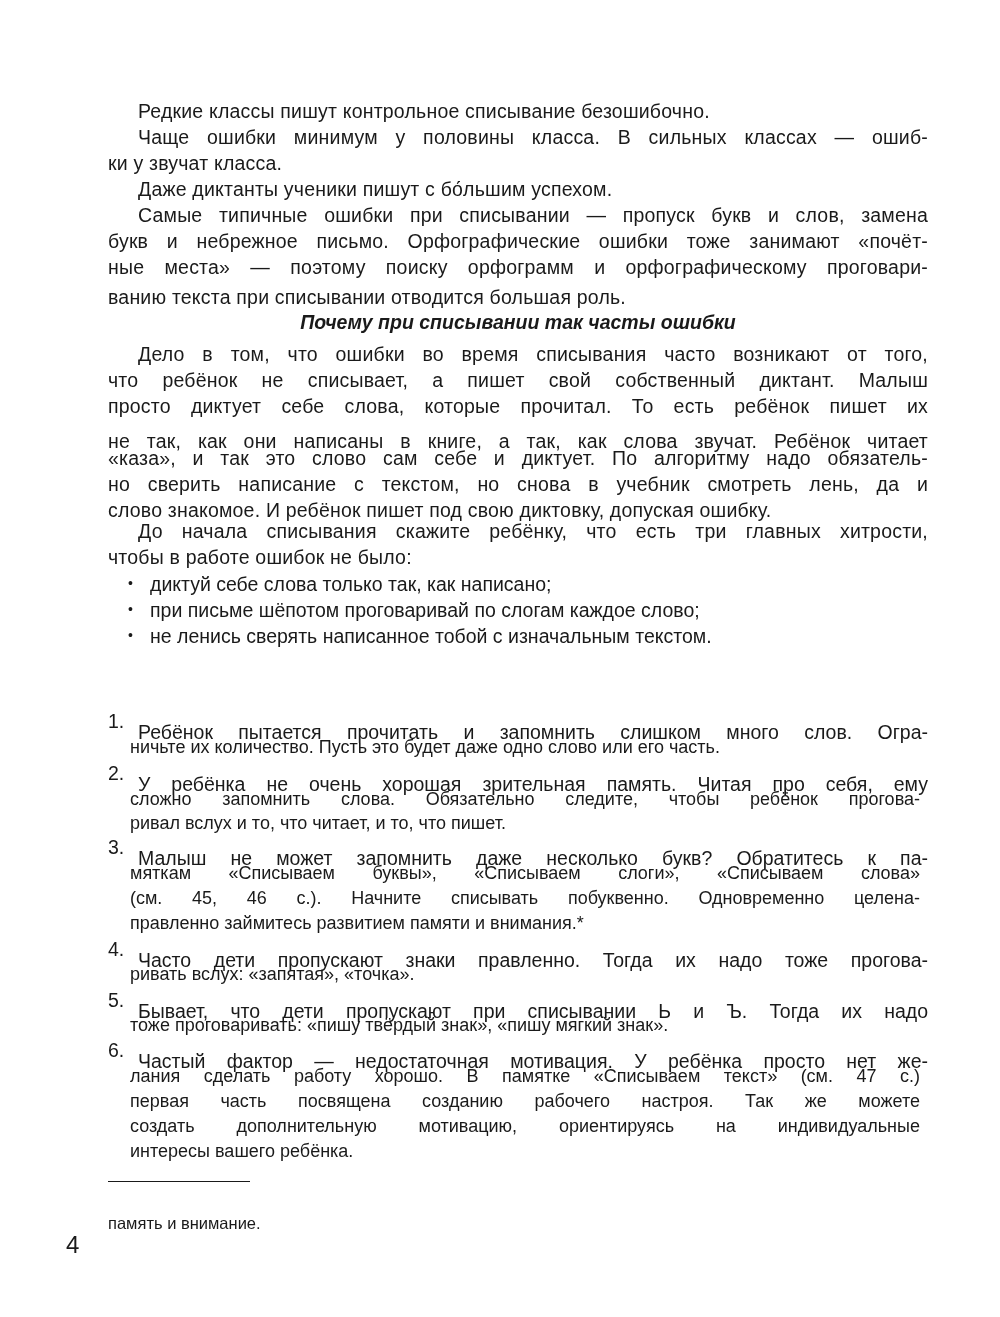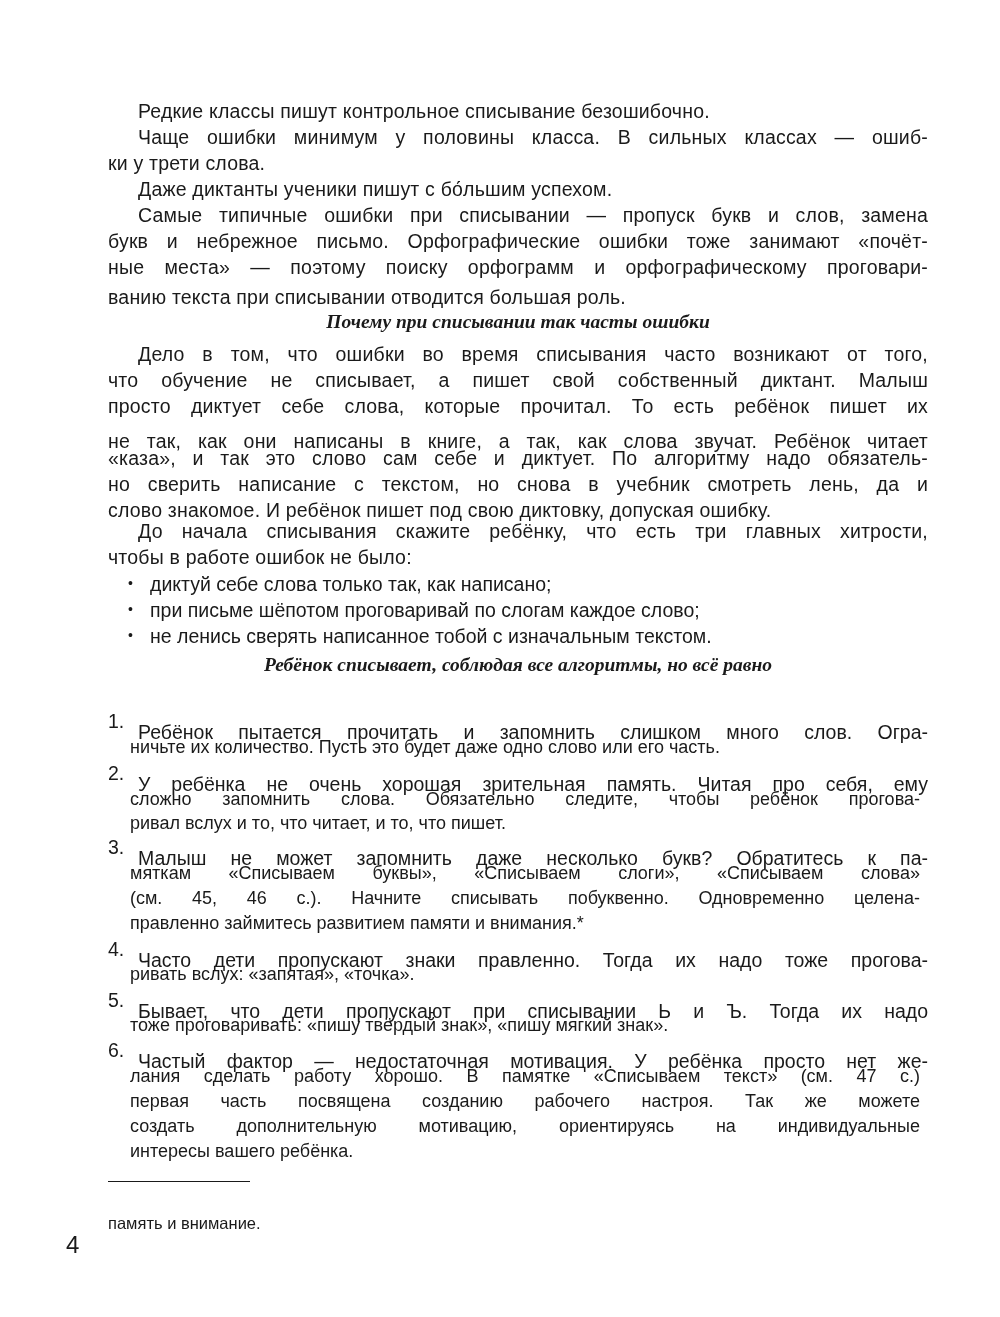--- a/index.html
+++ b/index.html
@@ -4,21 +4,21 @@
 <style>
   html, body { margin: 0; padding: 0; background: #ffffff; }
   body { width: 1000px; height: 1317px; position: relative; overflow: hidden;
          font-family: "Liberation Sans", sans-serif; color: #1a1a1a; }
   .page { position: absolute; left: 0; top: 0; width: 1000px; height: 1110px; }
   .line { position: absolute; left: 108px; width: 820px; font-size: 19.5px; line-height: 26px;
           white-space: nowrap; text-align: justify; text-align-last: justify; letter-spacing: 0.2px; }
   .line.last { text-align-last: left; }
   .indent { left: 138px; width: 790px; }
   .heading { position: absolute; left: 108px; width: 820px; text-align: center; font-size: 19.5px;
-             line-height: 26px; font-weight: bold; font-style: italic; white-space: nowrap; font-family: Liberation Serif, serif; }
+             line-height: 26px; font-weight: bold; font-style: italic; white-space: nowrap; }
   .bullet-line { position: absolute; left: 128px; width: 800px; font-size: 19.5px; line-height: 26px; white-space: nowrap; }
   .bullet { display: inline-block; width: 22px; font-size: 14px; vertical-align: 3px; }
   .num-line { position: absolute; left: 108px; width: 820px; font-size: 19.5px; line-height: 26px; white-space: nowrap; }
   .num { position: absolute; left: 0; width: 30px; }
   .num-text { position: absolute; left: 30px; width: 790px; text-align: justify; text-align-last: justify; margin-top: 11px; }
   .cont { position: absolute; left: 130px; width: 790px; font-size: 18px; line-height: 26px;
           white-space: nowrap; text-align: justify; text-align-last: justify; }
   .cont.last { text-align-last: left; }
   .footnote-rule { position: absolute; left: 108px; top: 1181px; width: 142px; height: 0; border-top: 1.5px solid #1a1a1a; }
   .fn { position: absolute; font-size: 16.5px; line-height: 24px; white-space: nowrap; }
@@ -27,32 +27,32 @@
   .page-number { position: absolute; left: 66px; top: 1230px; font-size: 24px; line-height: 30px; }
 </style>
 </head>
 <body>
 
 <div class="page">
 
   <div>
     <div class="line indent last" style="top:98px">Редкие классы пишут контрольное списывание безошибочно.</div>
     <div class="line indent" style="top:124px">Чаще ошибки минимум у половины класса. В сильных классах — ошиб-</div>
-    <div class="line last" style="top:150px">ки у трети слова.</div>
+    <div class="line last" style="top:150px">ки у звучат класса.</div>
     <div class="line indent last" style="top:176px">Даже диктанты ученики пишут с бо́льшим успехом.</div>
     <div class="line indent" style="top:202px">Самые типичные ошибки при списывании — пропуск букв и слов, замена</div>
     <div class="line" style="top:228px">букв и небрежное письмо. Орфографические ошибки тоже занимают «почёт-</div>
     <div class="line" style="top:254px">ные места» — поэтому поиску орфограмм и орфографическому проговари-</div>
     <div class="line last" style="top:284px">ванию текста при списывании отводится большая роль.</div>
   </div>
 
   <div class="heading" style="top:309px">Почему при списывании так часты ошибки</div>
   <div>
     <div class="line indent" style="top:341px">Дело в том, что ошибки во время списывания часто возникают от того,</div>
-    <div class="line" style="top:367px">что обучение не списывает, а пишет свой собственный диктант. Малыш</div>
+    <div class="line" style="top:367px">что ребёнок не списывает, а пишет свой собственный диктант. Малыш</div>
     <div class="line" style="top:393px">просто диктует себе слова, которые прочитал. То есть ребёнок пишет их</div>
     <div class="line" style="top:428px">не так, как они написаны в книге, а так, как слова звучат. Ребёнок читает</div>
     <div class="line" style="top:445px">«каза», и так это слово сам себе и диктует. По алгоритму надо обязатель-</div>
     <div class="line" style="top:471px">но сверить написание с текстом, но снова в учебник смотреть лень, да и</div>
     <div class="line last" style="top:497px">слово знакомое. И ребёнок пишет под свою диктовку, допуская ошибку.</div>
     <div class="line indent" style="top:518px">До начала списывания скажите ребёнку, что есть три главных хитрости,</div>
     <div class="line last" style="top:544px">чтобы в работе ошибок не было:</div>
   </div>
 
   <div>
@@ -60,21 +60,20 @@
       <span class="bullet">•</span><span>диктуй себе слова только так, как написано;</span>
     </div>
     <div class="bullet-line" style="top:596px">
       <span class="bullet">•</span><span>при письме шёпотом проговаривай по слогам каждое слово;</span>
     </div>
     <div class="bullet-line" style="top:622px">
       <span class="bullet">•</span><span>не ленись сверять написанное тобой с изначальным текстом.</span>
     </div>
   </div>
 
-  <div class="heading" style="top:652px">Ребёнок списывает, соблюдая все алгоритмы, но всё равно</div>
 
   <div>
 
     <div class="num-line" style="top:708px">
       <span class="num">1.</span>
       <span class="num-text">Ребёнок пытается прочитать и запомнить слишком много слов. Огра-</span>
     </div>
     <div class="cont last" style="top:734px">ничьте их количество. Пусть это будет даже одно слово или его часть.</div>
 
     <div class="num-line" style="top:760px">

